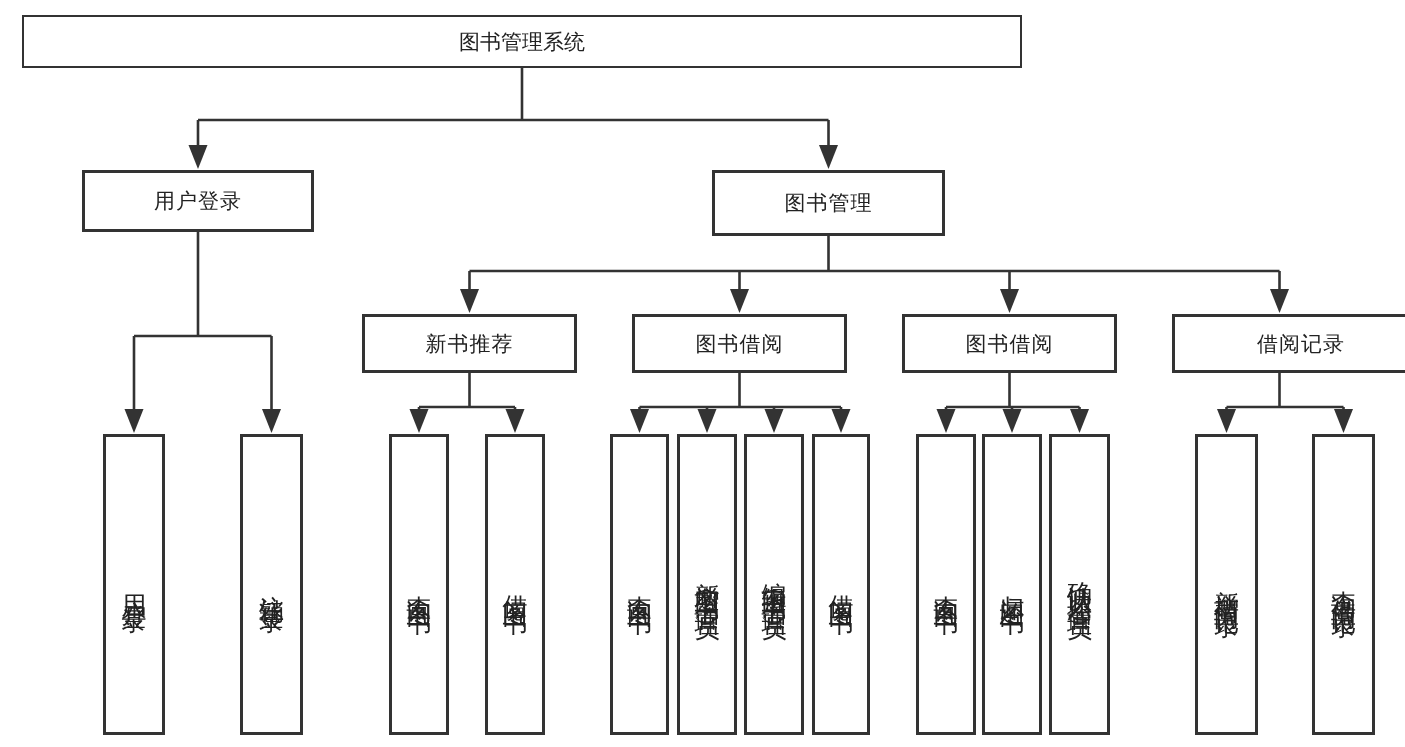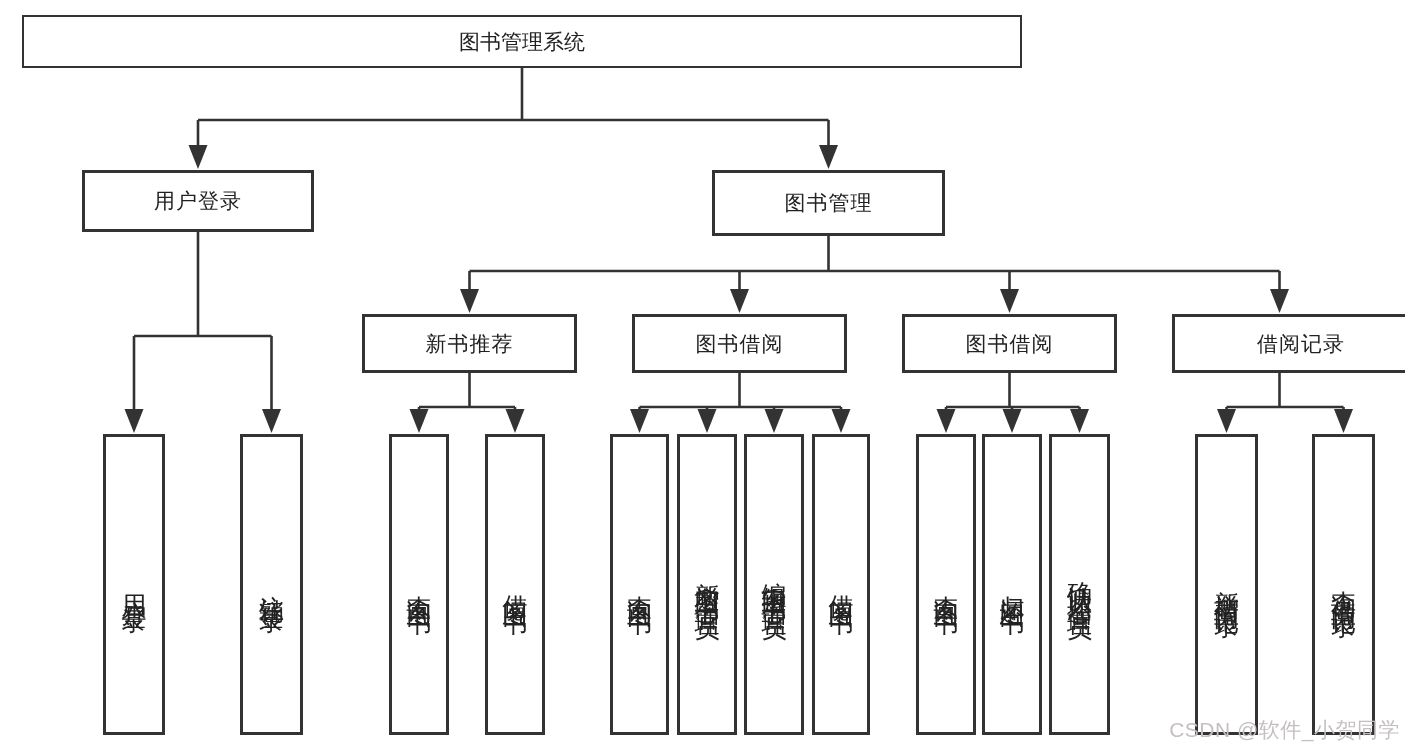--- a/index.html
+++ b/index.html
@@ -115,15 +115,14 @@
     <span>确认归还（管理员）</span>
   </div>
 
   <div class="box leaf" style="left:1195px;top:434px;width:63px;height:301px">
     <span>新增借阅记录</span>
   </div>
   <div class="box leaf" style="left:1312px;top:434px;width:63px;height:301px">
     <span>查询借阅记录</span>
   </div>
 
-  <div class="watermark">CSDN @软件_小贺同学</div>
 
 </div>
 
 </body></html>

